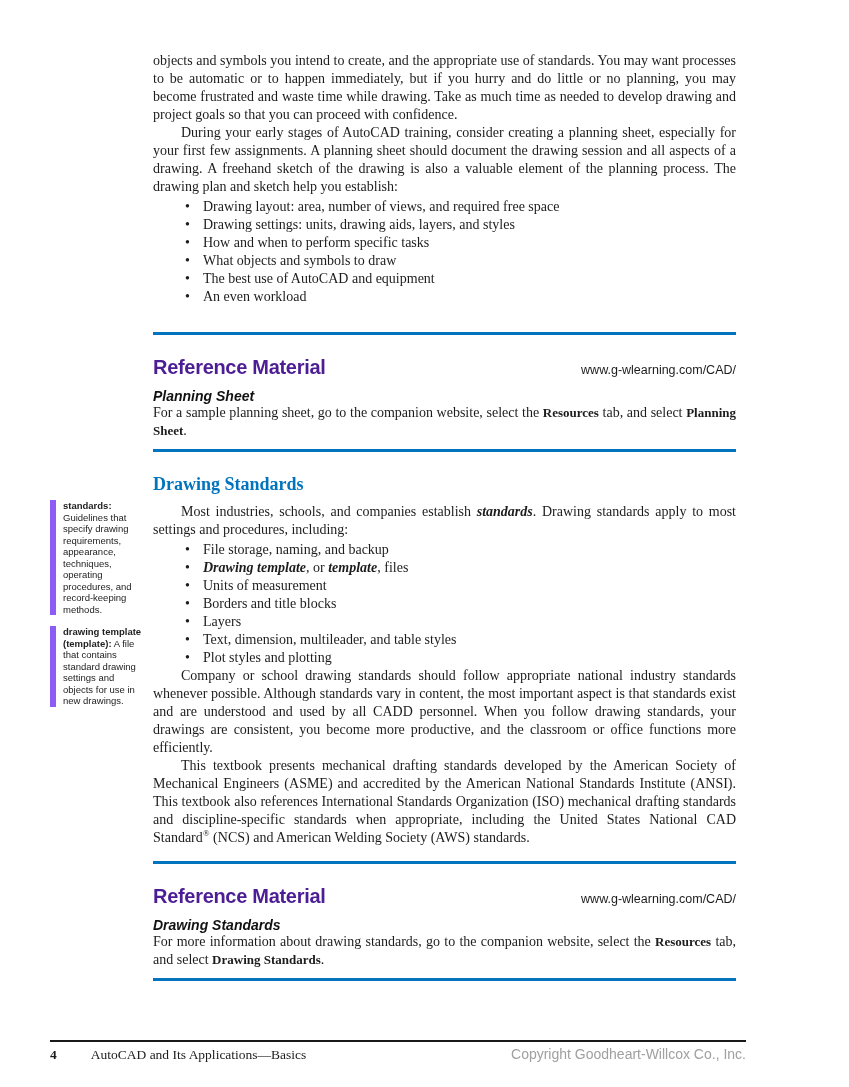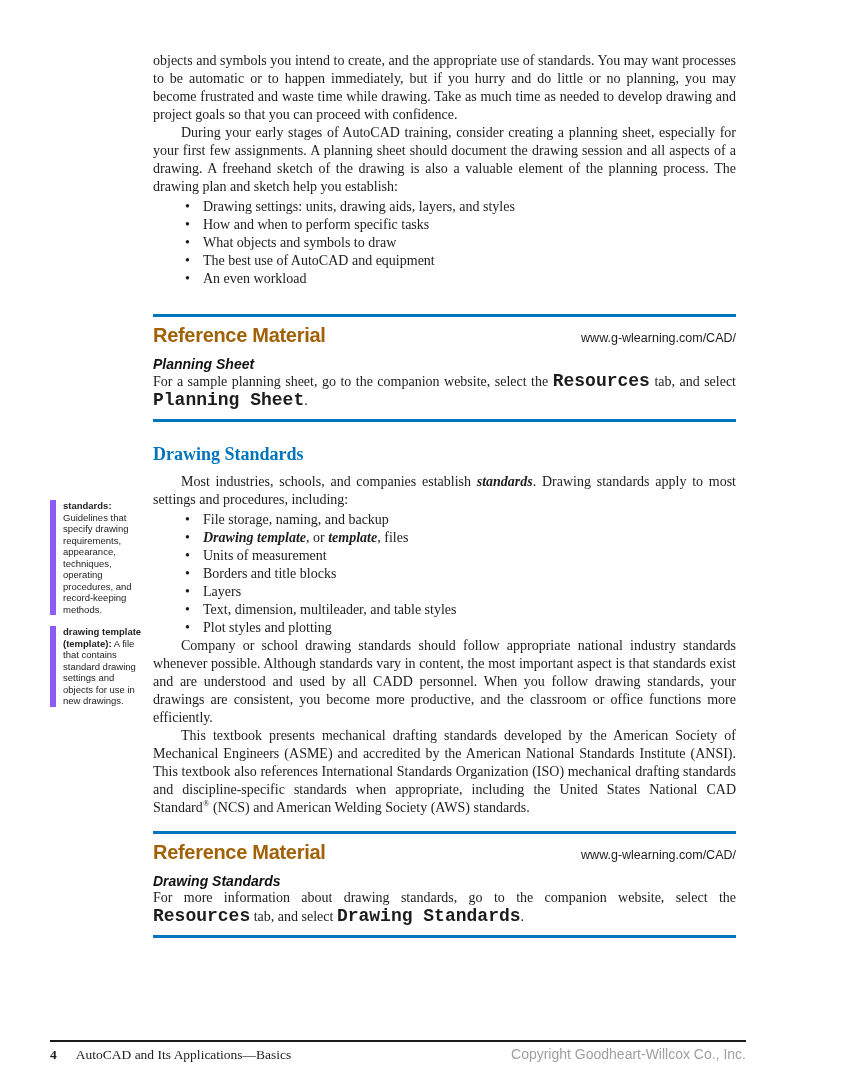--- a/index.html
+++ b/index.html
@@ -40,38 +40,39 @@
     text-align: left;
   }
   ul.bullets li::before {
     content: "\2022";
     position: absolute;
     left: 2px;
     top: 0;
   }
 
   .bi { font-weight: bold; font-style: italic; }
-  .ui { font-family: Liberation Mono, monospace; font-weight: bold; font-size: 18px; }
+  .ui { font-family: Liberation Serif, serif; font-weight: bold; font-size: 13px; }
   sup { font-size: 9px; line-height: 0; }
 
   .ref-block { margin-top: 26px; }
   .ref-block.second { margin-top: 14px; }
   .rule { height: 3px; background: #0074bd; }
   .ref-head {
     display: flex;
     align-items: baseline;
     justify-content: space-between;
     margin-top: 7px;
   }
   .ref-title {
     font-family: "Liberation Sans", sans-serif;
     font-weight: bold;
     font-size: 20px;
     letter-spacing: -0.3px;
-    color: #a16207;
+    color: #4c1d95;
+    margin-top: 14px;
   }
   .ref-url {
     font-family: "Liberation Sans", sans-serif;
     font-size: 12.5px;
     color: #1c1c1c;
   }
   .ref-sub {
     margin-top: 9px;
     font-family: "Liberation Sans", sans-serif;
     font-weight: bold;
@@ -122,21 +123,21 @@
     top: 1046px;
     display: flex;
     align-items: baseline;
   }
   .pagenum {
     font-family: "Liberation Serif", serif;
     font-weight: bold;
     font-size: 13.5px;
   }
   .booktitle {
-    margin-left: 19px;
+    margin-left: 34px;
     font-family: "Liberation Serif", serif;
     font-size: 13.5px;
   }
   .copyright {
     margin-left: auto;
     font-family: Liberation Sans, sans-serif;
     font-size: 14px;
     color: #a0a0a0;
   }
 </style>
@@ -144,20 +145,21 @@
 <body>
 
 <div class="page">
 
   <div class="main">
 
     <p class="body">objects and symbols you intend to create, and the appropriate use of standards. You may want processes to be automatic or to happen immediately, but if you hurry and do little or no planning, you may become frustrated and waste time while drawing. Take as much time as needed to develop drawing and project goals so that you can proceed with confidence.</p>
     <p class="body indent">During your early stages of AutoCAD training, consider creating a planning sheet, especially for your first few assignments. A planning sheet should document the drawing session and all aspects of a drawing. A freehand sketch of the drawing is also a valuable element of the planning process. The drawing plan and sketch help you establish:</p>
 
     <ul class="bullets">
+      <li>Drawing layout: area, number of views, and required free space</li>
       <li>Drawing settings: units, drawing aids, layers, and styles</li>
       <li>How and when to perform specific tasks</li>
       <li>What objects and symbols to draw</li>
       <li>The best use of AutoCAD and equipment</li>
       <li>An even workload</li>
     </ul>
 
     <section class="ref-block">
       <div class="rule top"></div>
       <div class="ref-head">

